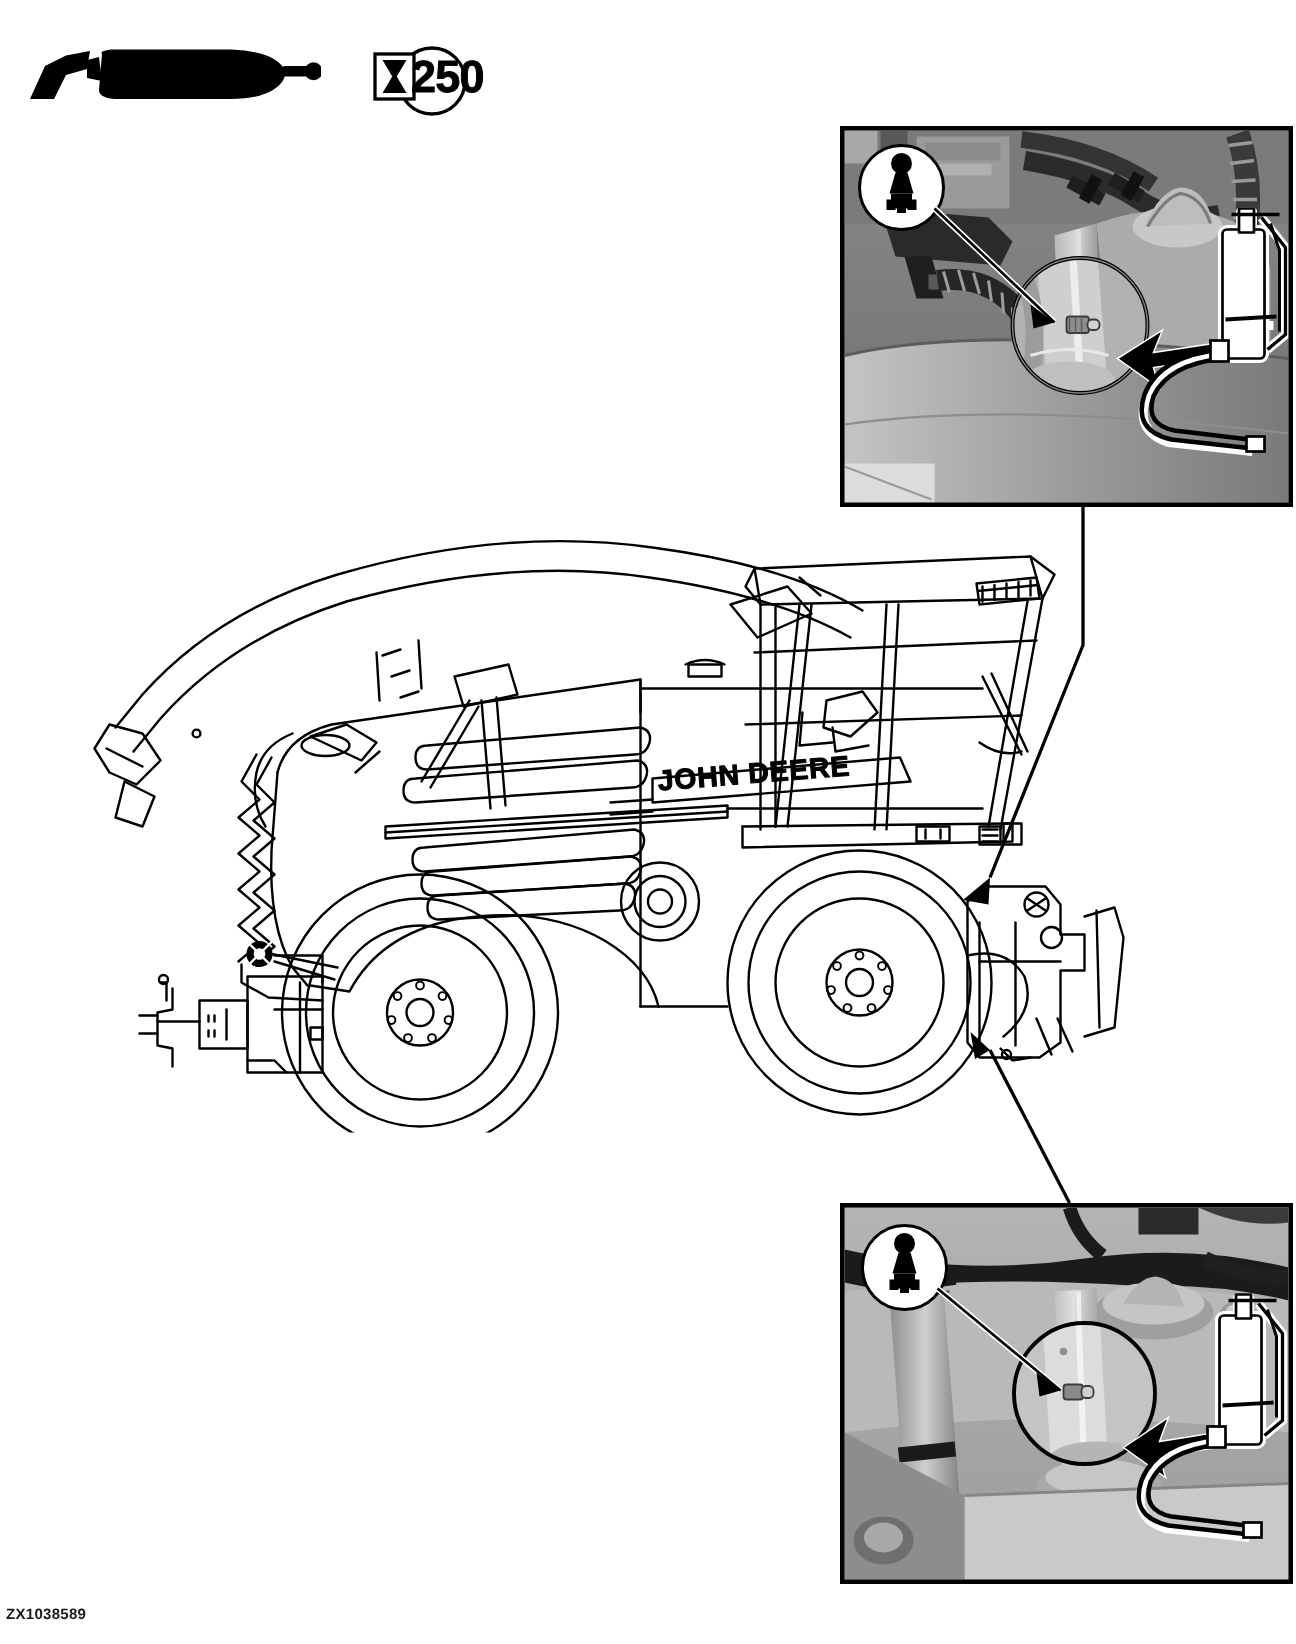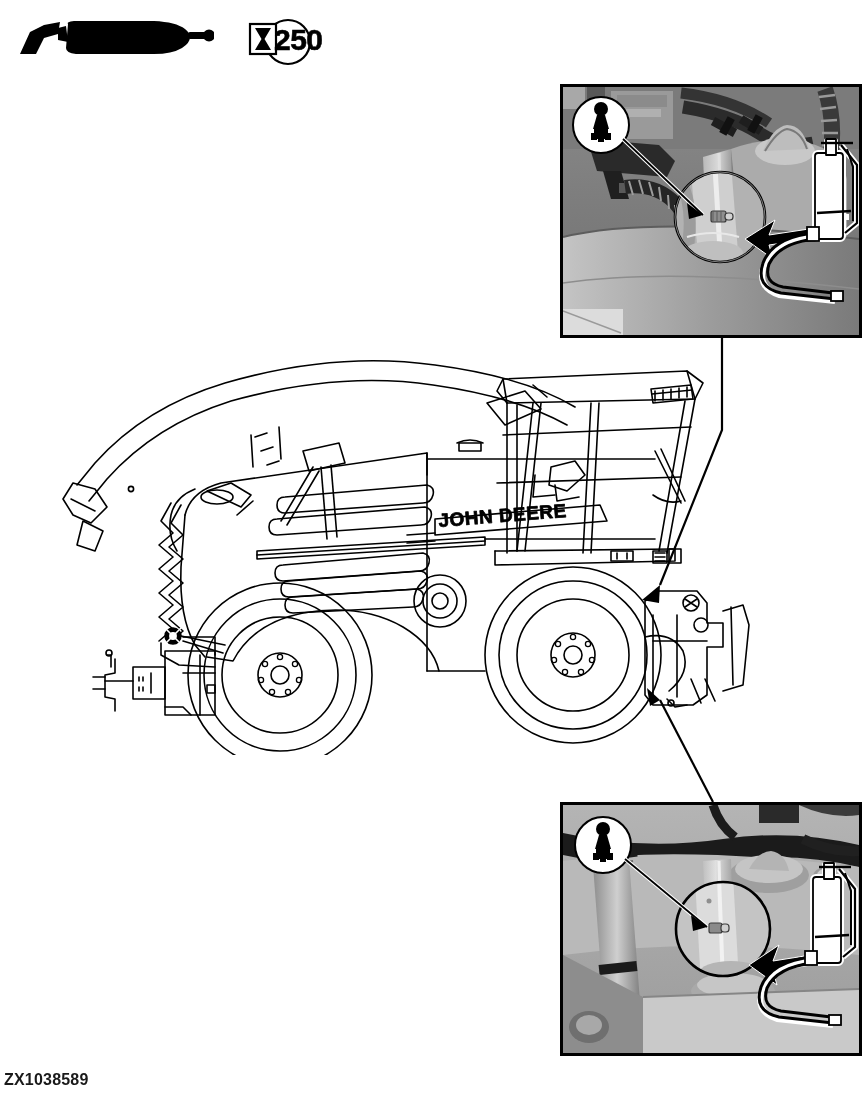--- a/index.html
+++ b/index.html
@@ -15,21 +15,21 @@
     position: relative;
     width: 864px;
     height: 1096px;
     background: #ffffff;
     overflow: hidden;
   }
 
   
   #header-icons {
     position: absolute;
-    left: 0; top: 4px;
+    left: 0; top: 16px;
     width: 360px; height: 80px;
   }
   #grease-gun-symbol { position: absolute; left: 14px; top: 12px; }
   #interval-badge { position: absolute; left: 248px; top: 12px; }
   #interval-badge .interval-text {
     position: absolute;
     left: 26px; top: 9px;
     font-size: 30px;
     font-weight: bold;
     letter-spacing: -0.5px;
@@ -37,21 +37,21 @@
     font-family: "Liberation Sans", sans-serif;
     line-height: 30px;
     -webkit-text-stroke: 0.6px #000;
   }
 
   
   #part-number {
     position: absolute;
     left: 4px;
     top: 1071px;
-    font-size: 16px;
+    font-size: 10px;
     font-weight: bold;
     color: #1a1a1a;
     letter-spacing: 0.2px;
   }
 
   
   .photo-inset {
     position: absolute;
     border: 3px solid #000;
     background: #8f8f8f;

